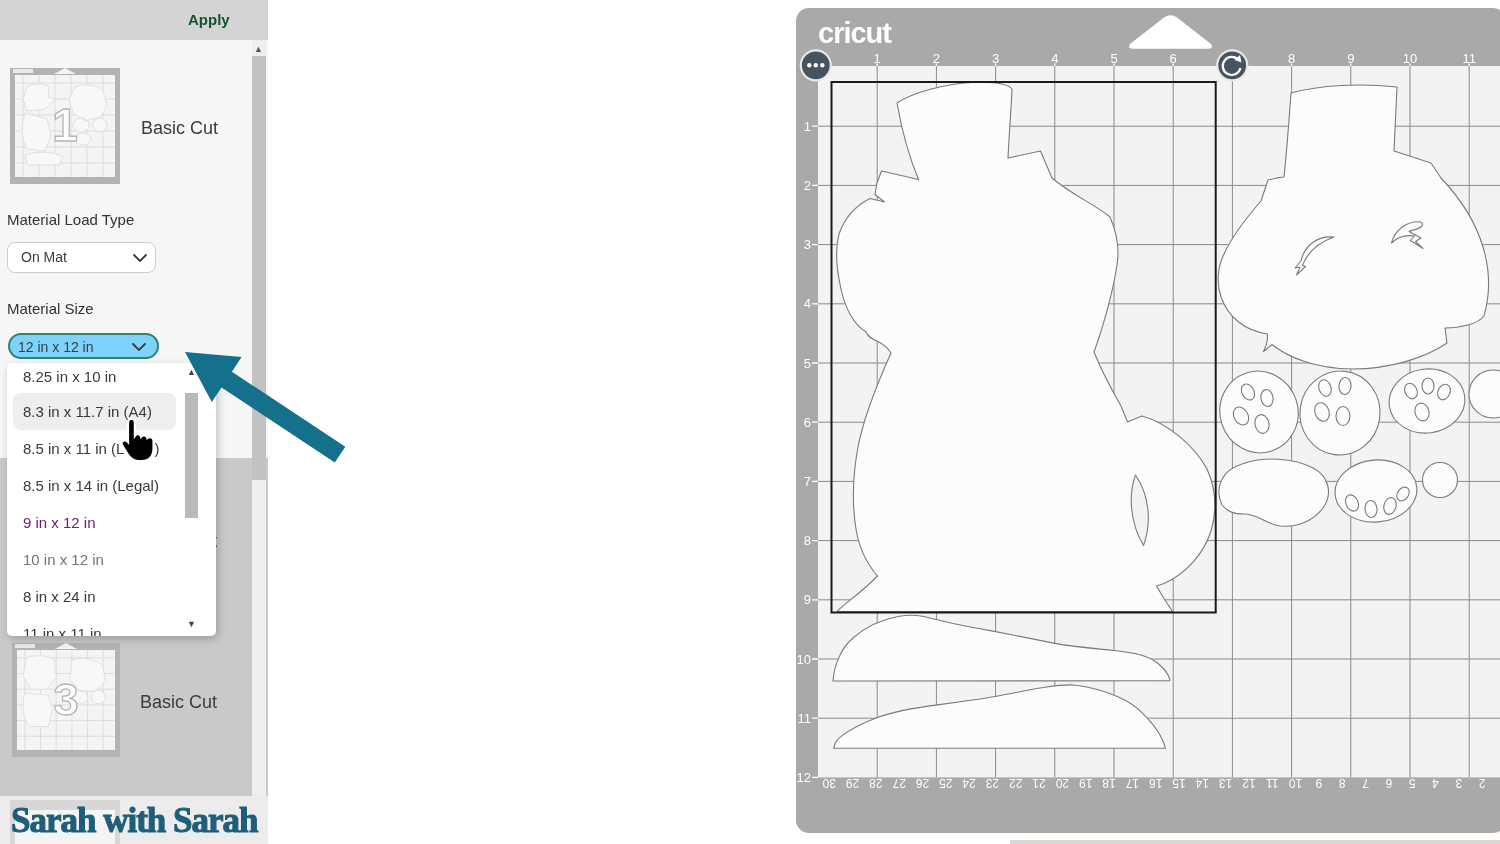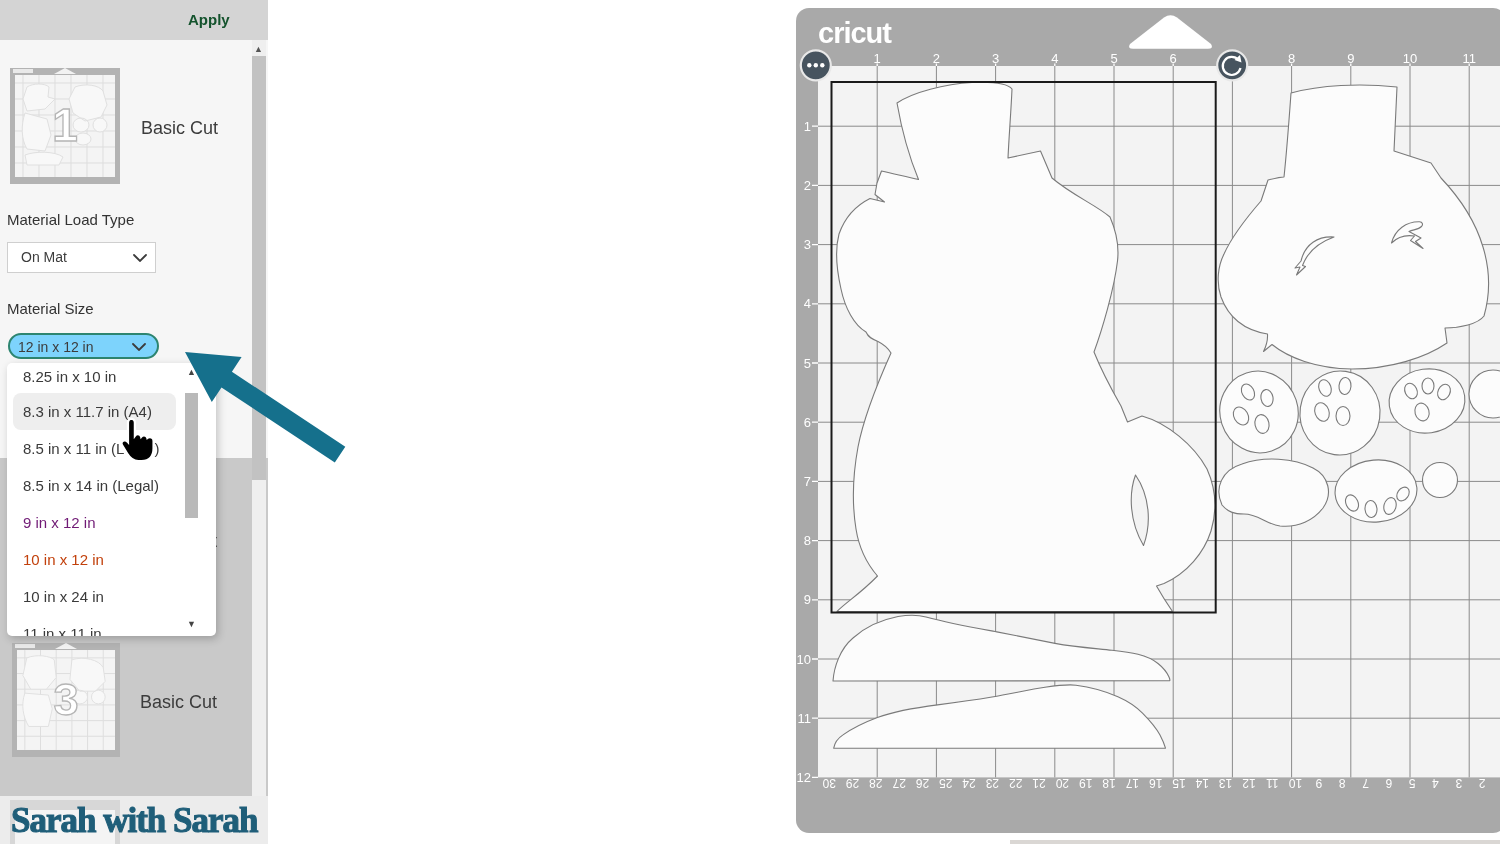--- a/index.html
+++ b/index.html
@@ -33,21 +33,21 @@
         <path d="M60,12 C70,8 84,10 88,16 L92,30 86,42 70,46 58,38 54,24 Z M58,50 a8,7 0 1,0 16,0 a8,7 0 1,0 -16,0 M78,50 a7,7 0 1,0 14,0 a7,7 0 1,0 -14,0 M60,64 a8,6 0 1,0 16,0 a8,6 0 1,0 -16,0"></path>
       </g>
       <text x="50" y="66" font-size="46" font-weight="bold" text-anchor="middle" fill="#ffffff" stroke="#b5b5b5" stroke-width="1.3">1</text>
     </svg>
   </div>
 
   <div class="abs" style="left:141px;top:118px;color:#3c3c3c;font-size:18px;">Basic Cut</div>
 
   <div class="abs" style="left:7px;top:211px;color:#333333;font-size:15px;">Material Load Type</div>
 
-  <div class="abs" style="left:7px;top:242px;width:149px;height:31px;background:#ffffff;border:1.5px solid #cfcfcf;border-radius:0;">
+  <div class="abs" style="left:7px;top:242px;width:149px;height:31px;background:#ffffff;border:1.5px solid #cfcfcf;border-radius:8px;">
     <div class="abs" style="left:13px;top:6px;font-size:14px;color:#3c3c3c;">On Mat</div>
     <svg class="abs" style="left:125px;top:11px;" width="14" height="8" viewBox="0 0 14 8">
         <path d="M1,1 L7,7 L13,1" fill="none" stroke="#3c3c3c" stroke-width="1.8" stroke-linecap="round"></path>
       </svg>
   </div>
 
   <div class="abs" style="left:7px;top:300px;color:#333333;font-size:15px;">Material Size</div>
 
   <div class="abs" style="left:8px;top:333px;width:151px;height:26px;background:#7dd3fc;border:2px solid #2d8570;border-radius:13px;">
     <div class="abs" style="left:8px;top:4px;font-size:14px;color:#3c3c3c;">12 in x 12 in</div>
@@ -96,23 +96,23 @@
 
     <div class="abs" style="left:6px;top:30px;width:163px;height:37px;background:#eeeeee;border-radius:8px;"></div>
     <div class="abs" style="left:16px;top:40px;font-size:15px;color:#3a3a3a;">8.3 in x 11.7 in (A4)</div>
 
     <div class="abs" style="left:16px;top:77px;font-size:15px;color:#3a3a3a;">8.5 in x 11 in (Letter)</div>
 
     <div class="abs" style="left:16px;top:114px;font-size:15px;color:#3a3a3a;">8.5 in x 14 in (Legal)</div>
 
     <div class="abs" style="left:16px;top:151px;font-size:15px;color:#701a75;">9 in x 12 in</div>
 
-    <div class="abs" style="left:16px;top:188px;font-size:15px;color:#c2410c;">10 in x 12 in</div>
-
-    <div class="abs" style="left:16px;top:225px;font-size:15px;color:#3a3a3a;">10 in x 24 in</div>
+    <div class="abs" style="left:16px;top:188px;font-size:15px;color:#737373;">10 in x 12 in</div>
+
+    <div class="abs" style="left:16px;top:225px;font-size:15px;color:#3a3a3a;">8 in x 24 in</div>
 
     <div class="abs" style="left:16px;top:262px;font-size:15px;color:#3a3a3a;">11 in x 11 in</div>
 
     <div class="abs" style="left:178px;top:30px;width:13px;height:125px;background:#b9b9b9;"></div>
 
     <div class="abs" style="left:180px;top:4px;color:#444;font-size:9px;">▲</div>
 
     <div class="abs" style="left:180px;top:256px;color:#444;font-size:9px;">▼</div>
   </div>
 

